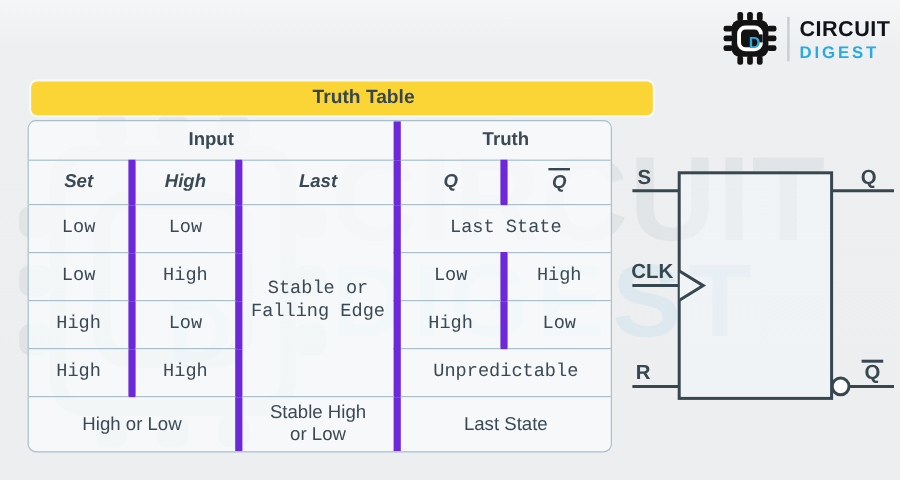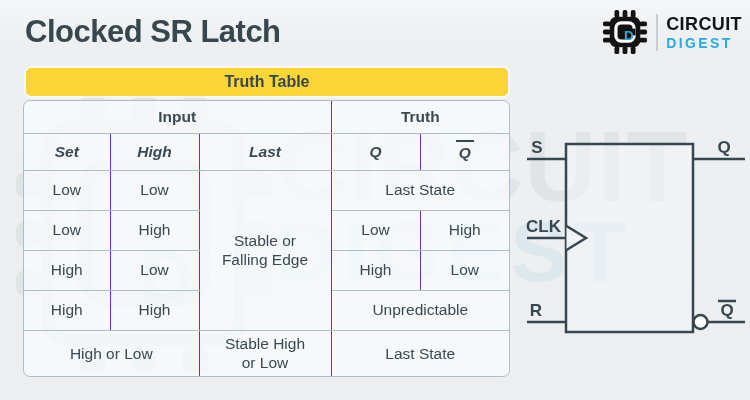--- a/index.html
+++ b/index.html
@@ -27,41 +27,41 @@
   .logo-words{display:flex;flex-direction:column;line-height:1;}
   .logo-top{font-size:18px;font-weight:700;color:#101418;letter-spacing:0.4px;}
   .logo-bottom{font-size:14px;font-weight:700;color:#29ABE2;letter-spacing:2.4px;margin-top:3px;}
 
   
   .banner{
     position:absolute;left:26px;top:68px;width:482px;height:28px;
     background:#FBD535;border-radius:5px;
     box-shadow:0 0 0 2px rgba(255,255,255,0.55);
     display:flex;align-items:center;justify-content:center;
-    font-size:16px;font-weight:700;color:#37474F;
+    font-size:16px;font-weight:700;color:#37474F;padding-left:36px;
   }
 
   
   .table-wrap{
     position:absolute;left:23px;top:100px;width:485px;
     border:1px solid #A9C0CC;border-radius:7px;overflow:hidden;
     background:rgba(248,251,252,0.78);
   }
   table{border-collapse:collapse;table-layout:fixed;width:100%;}
   td{
-    border-right:1px solid #6d28d9;border-bottom:1px solid #A9C0CC;
+    border-right:6px solid #6d28d9;border-bottom:1px solid #A9C0CC;
     text-align:center;vertical-align:middle;
     font-size:15.5px;color:#3A4A54;white-space:pre-line;line-height:1.25;
     padding:0 2px;
   }
   td:last-child{border-right:none;}
   tr:last-child td{border-bottom:none;}
   .r-gh{height:32px;} .r-gh td{font-weight:700;font-size:15.5px;}
   .r-ch{height:37px;} .r-ch td{font-weight:700;font-style:italic;}
-  .r-d{height:40px;}
+  .r-d{height:40px;font-family:Liberation Mono, monospace;}
   .r-last{height:46px;margin-top:32px;}
   .qbar{display:inline-block;border-top:2px solid #37474F;padding:1px 3px 0;}
 
   
   .circuit{position:absolute;left:512px;top:120px;}
   .circuit text{font-family:"Liberation Sans",sans-serif;font-weight:700;font-size:17px;fill:#37474F;}
 </style>
 </head>
 <body>
 
@@ -84,21 +84,20 @@
         <rect x="231" y="82" width="27" height="26" rx="9"></rect>
           <rect x="231" y="131" width="27" height="26" rx="9"></rect>
           <rect x="231" y="180" width="27" height="26" rx="9"></rect>
       </g>
     </g>
     <text x="126" y="212" font-size="74" font-weight="bold" fill="#29ABE2" opacity="0.09">D</text>
   </svg>
   <div class="wm-text wm-circuit">CIRCUIT</div>
   <div class="wm-text wm-digest">DIGEST</div>
 
-  <div class="page-title">Clocked SR Latch</div>
 
   <div class="logo">
     <svg width="46" height="46" viewBox="0 0 48 48">
       <g fill="#131313">
         <rect x="13" y="1" width="5" height="8" rx="2"></rect>
           <rect x="21.5" y="1" width="5" height="8" rx="2"></rect>
           <rect x="30" y="1" width="5" height="8" rx="2"></rect>
         <rect x="13" y="39" width="5" height="8" rx="2"></rect>
           <rect x="21.5" y="39" width="5" height="8" rx="2"></rect>
           <rect x="30" y="39" width="5" height="8" rx="2"></rect>

